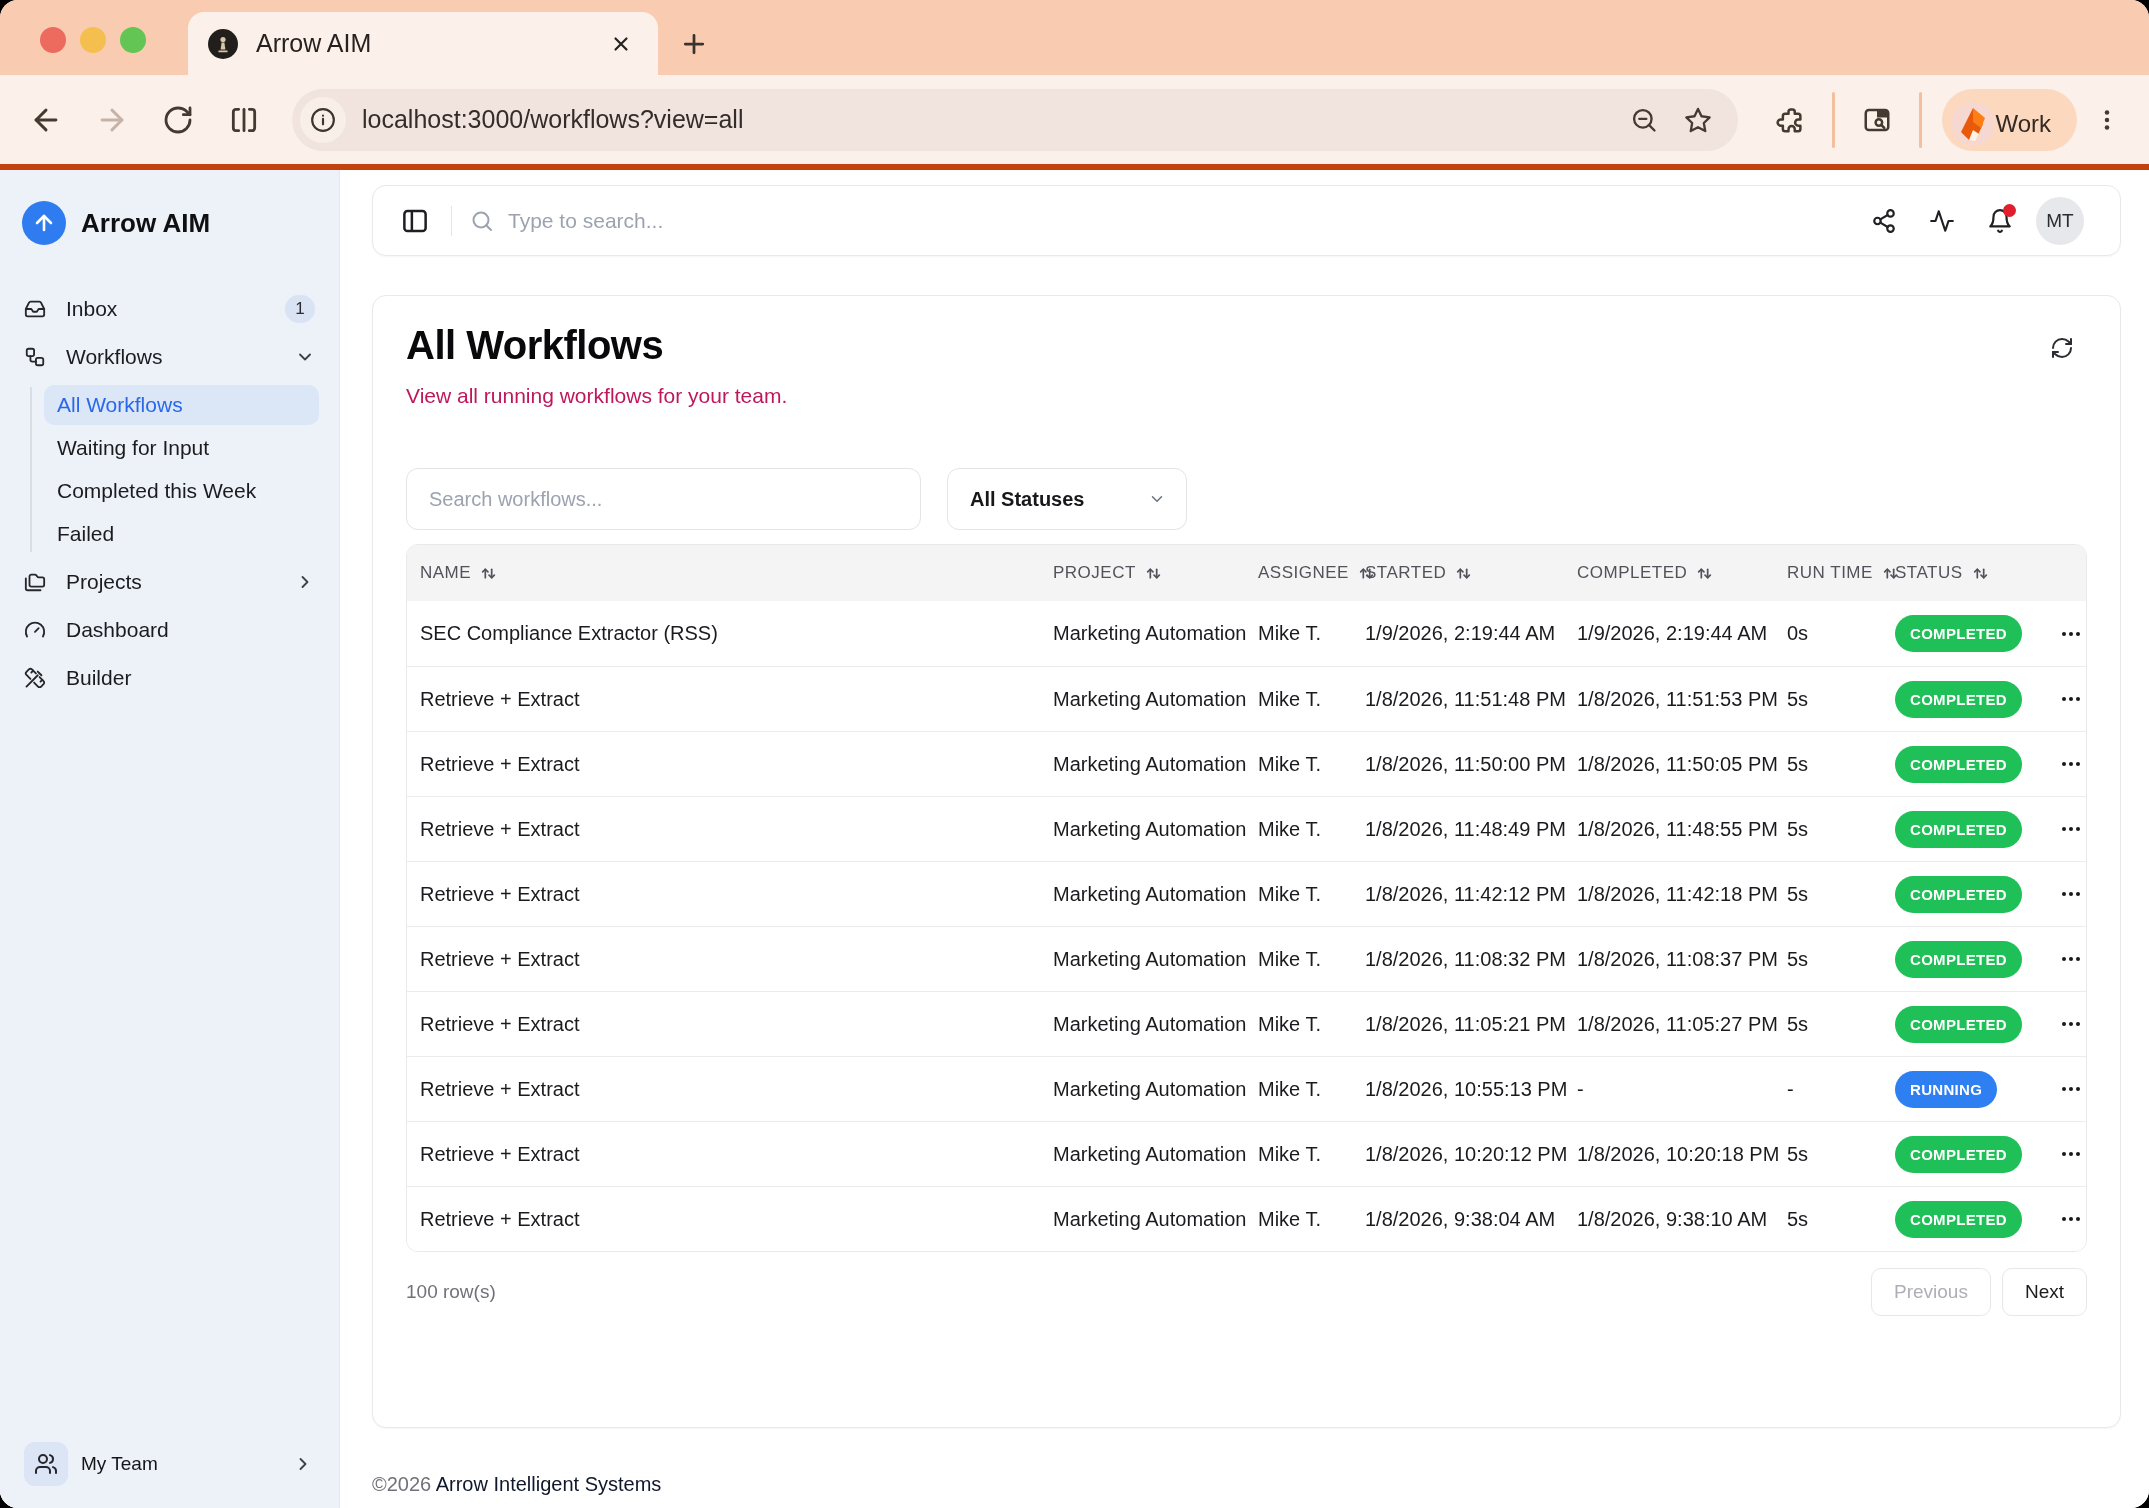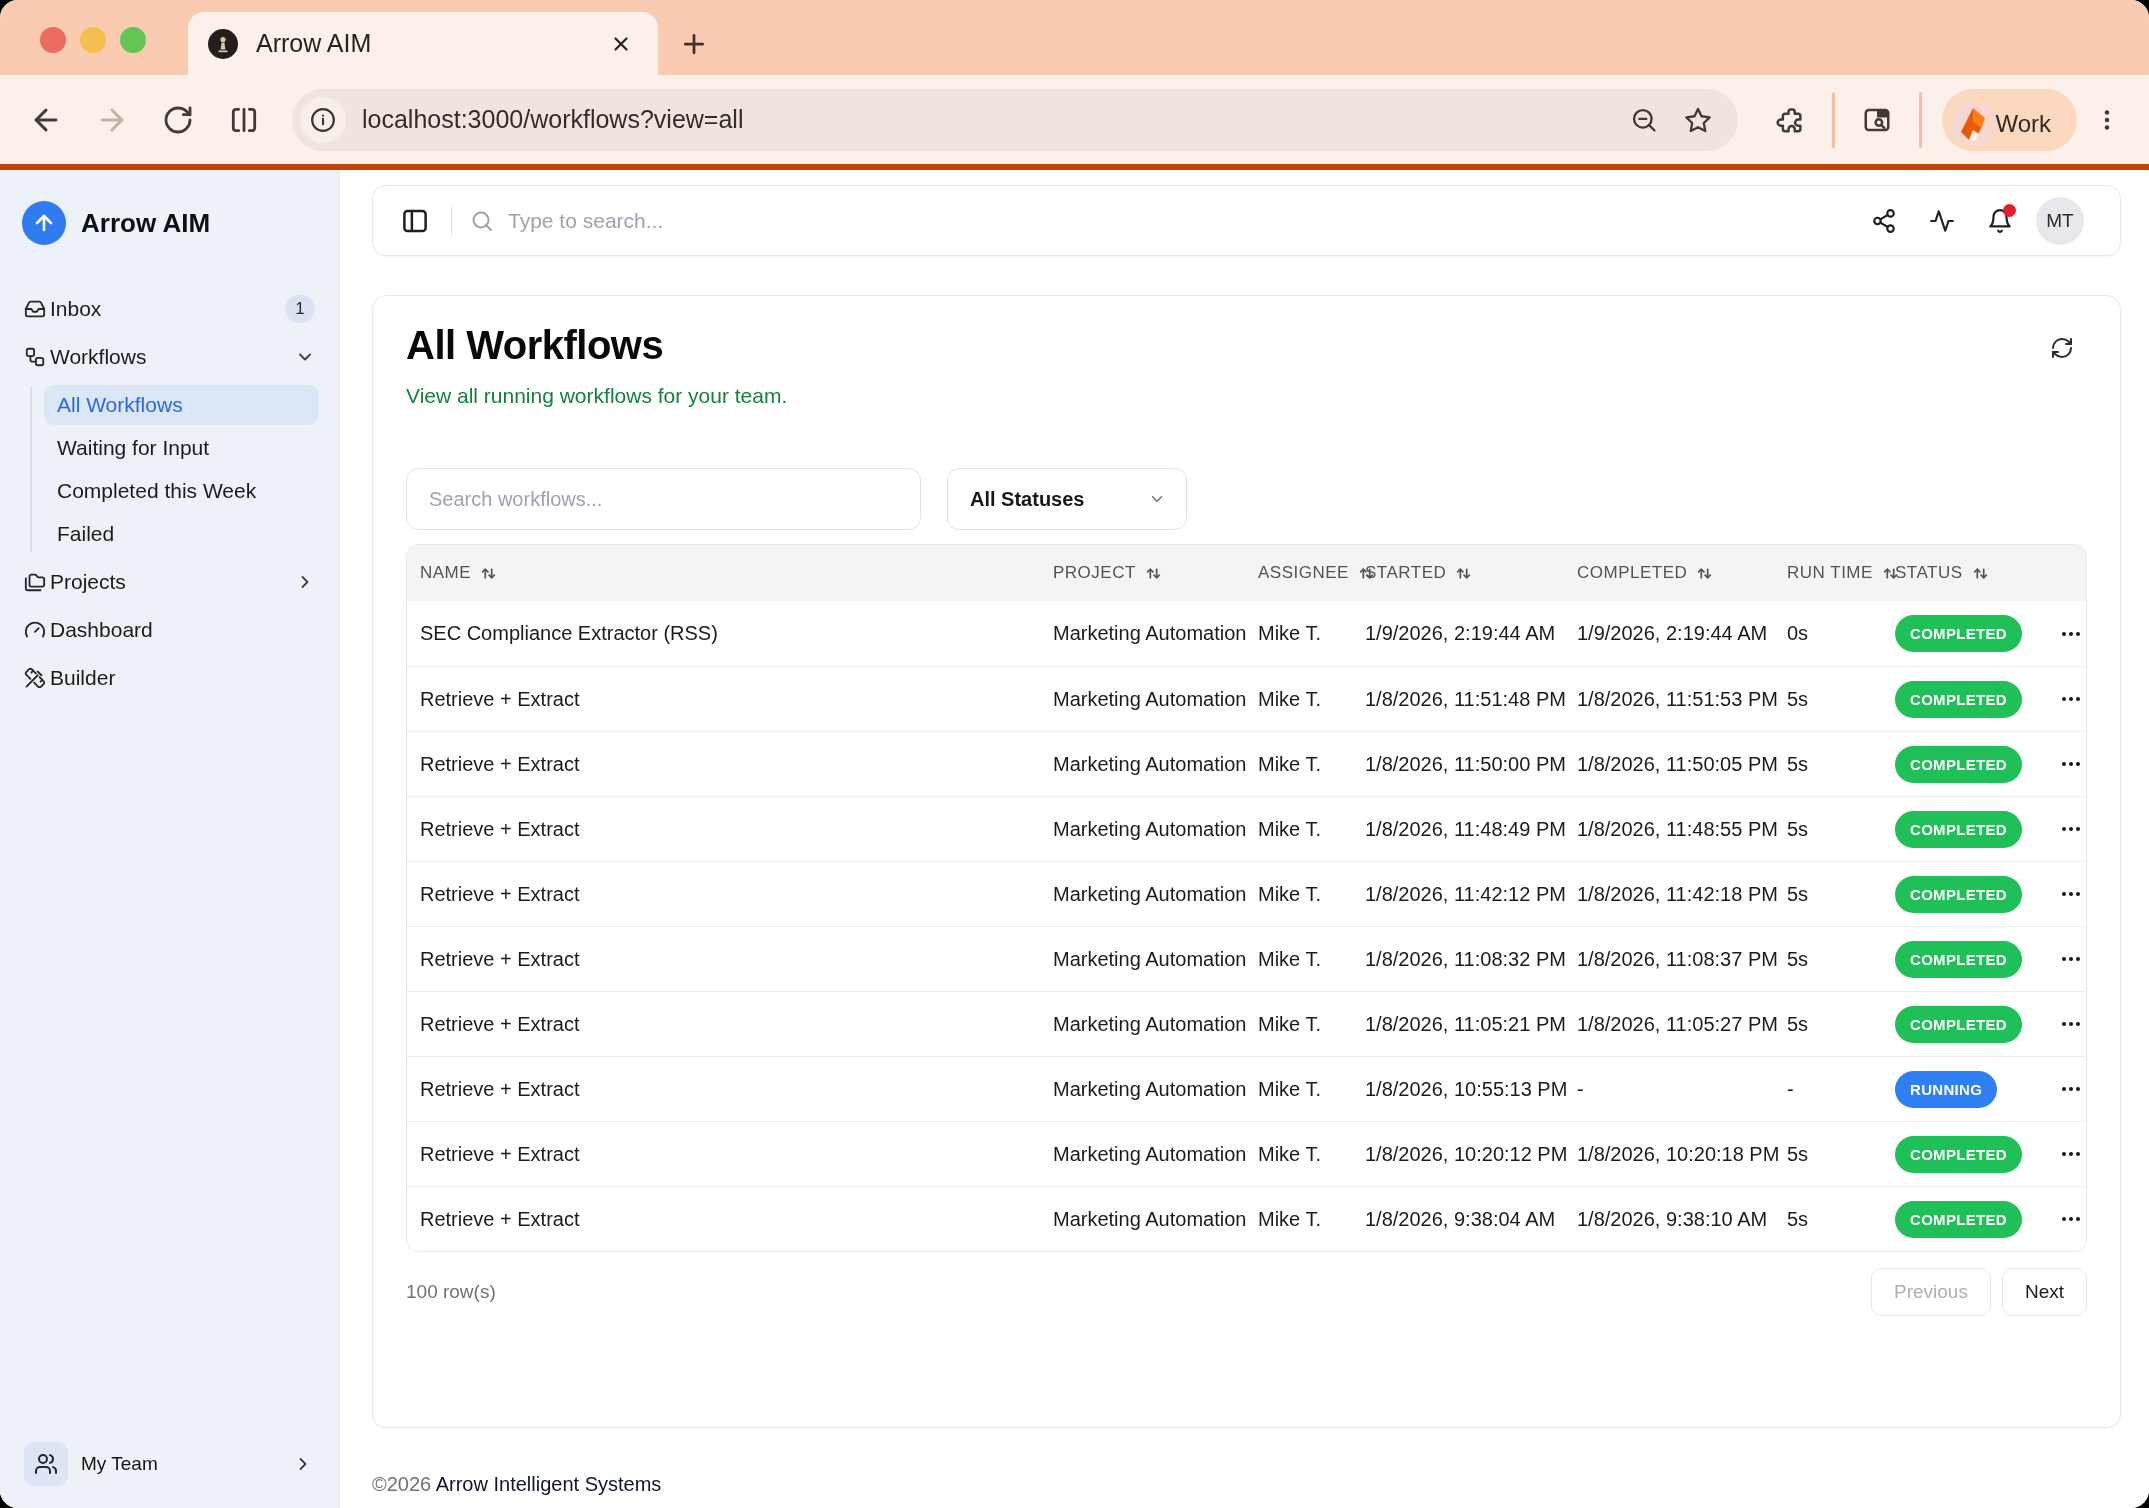--- a/index.html
+++ b/index.html
@@ -34,21 +34,21 @@
   .profile-name { font-size:24px; color:#332a25; font-weight:500; }
   .kebab { width:40px; height:44px; display:flex; align-items:center; justify-content:center; color:#463931; margin-left:10px; }
 
   
   .app { flex:1; display:flex; min-height:0; background:#fff; }
   .sidebar { width:340px; flex:none; background:#edf2f9; border-right:1px solid #e3e7ef; display:flex; flex-direction:column; padding:31px 20px 18px 20px; }
   .brand { display:flex; align-items:center; gap:15px; padding-left:2px; }
   .brand-logo { width:44px; height:44px; border-radius:50%; background:#2f7bf0; color:#fff; display:flex; align-items:center; justify-content:center; flex:none; }
   .brand-name { font-size:26px; font-weight:700; color:#101012; }
   .nav { margin-top:44px; }
-  .nav-item { height:40px; display:flex; align-items:center; gap:4px; padding:0 4px; border-radius:10px; cursor:pointer; margin-bottom:8px; color:#1c1c1f; }
+  .nav-item { height:40px; display:flex; align-items:center; gap:20px; padding:0 4px; border-radius:10px; cursor:pointer; margin-bottom:8px; color:#1c1c1f; }
   .nav-item .ic { width:22px; height:22px; color:#27272a; flex:none; }
   .nav-item .lbl { font-size:21px; font-weight:500; flex:1; }
   .nav-badge { min-width:30px; height:28px; border-radius:999px; background:#d9e3f4; color:#2b2b30; font-size:17px; display:flex; align-items:center; justify-content:center; padding:0 9px; }
   .chev { width:20px; height:20px; color:#3f3f46; flex:none; }
   .subnav { position:relative; margin:2px 0 8px 0; padding-left:24px; }
   .subnav::before { content:""; position:absolute; left:10px; top:2px; bottom:2px; width:2px; background:#d8dde8; }
   .subitem { height:40px; border-radius:10px; display:flex; align-items:center; padding:0 13px; font-size:21px; color:#1c1c1f; cursor:pointer; margin-bottom:3px; }
   .subitem.active { background:#dbe6f7; color:#2a68ea; font-weight:500; }
   .sidebar-foot { margin-top:auto; display:flex; align-items:center; gap:13px; padding:4px 6px 4px 4px; cursor:pointer; }
   .foot-ic { width:44px; height:44px; border-radius:11px; background:#dbe5f6; color:#26262b; display:flex; align-items:center; justify-content:center; flex:none; }
@@ -63,21 +63,21 @@
   .gsearch input { border:0; outline:0; background:transparent; font:inherit; font-size:21px; color:#18181b; width:100%; }
   .gsearch input::placeholder { color:#9ca3af; }
   .appbar-right { display:flex; align-items:center; gap:14px; flex:none; }
   .appbar-right .bar-ic { color:#202024; }
   .bell-wrap { position:relative; }
   .bell-dot { position:absolute; top:5px; right:6px; width:13px; height:13px; border-radius:50%; background:#e01e2c; }
   .user-avatar { width:48px; height:48px; border-radius:50%; background:#e7e8ec; color:#2b2b30; font-size:19px; font-weight:500; display:flex; align-items:center; justify-content:center; cursor:pointer; }
 
   .main-card { margin-top:39px; height:1133px; padding:24px 33px 0 33px; position:relative; flex:none; }
   .page-title { font-size:40px; font-weight:700; letter-spacing:-.5px; color:#09090b; line-height:50px; }
-  .page-sub { margin-top:12px; font-size:21px; color:#15803d; line-height:28px; }
+  .page-sub { margin-top:12px; font-size:21px; color:#be185d; line-height:28px; }
   .refresh-btn { position:absolute; top:30px; right:36px; width:44px; height:44px; border-radius:9px; display:flex; align-items:center; justify-content:center; color:#2b2b30; cursor:pointer; }
 
   .controls { margin-top:58px; display:flex; align-items:center; gap:26px; }
   .wsearch { width:515px; height:62px; border:1px solid #e4e4e7; border-radius:12px; padding:0 22px; display:flex; align-items:center; }
   .wsearch input { border:0; outline:0; background:transparent; font:inherit; font-size:20px; width:100%; color:#18181b; }
   .wsearch input::placeholder { color:#9ca3af; }
   .select { width:240px; height:62px; border:1px solid #e4e4e7; border-radius:12px; padding:0 20px 0 22px; display:flex; align-items:center; justify-content:space-between; cursor:pointer; }
   .select .val { font-size:20px; color:#18181b;font-weight:bold; }
   .select .chev { color:#6b7280; width:18px; height:18px; }
 

